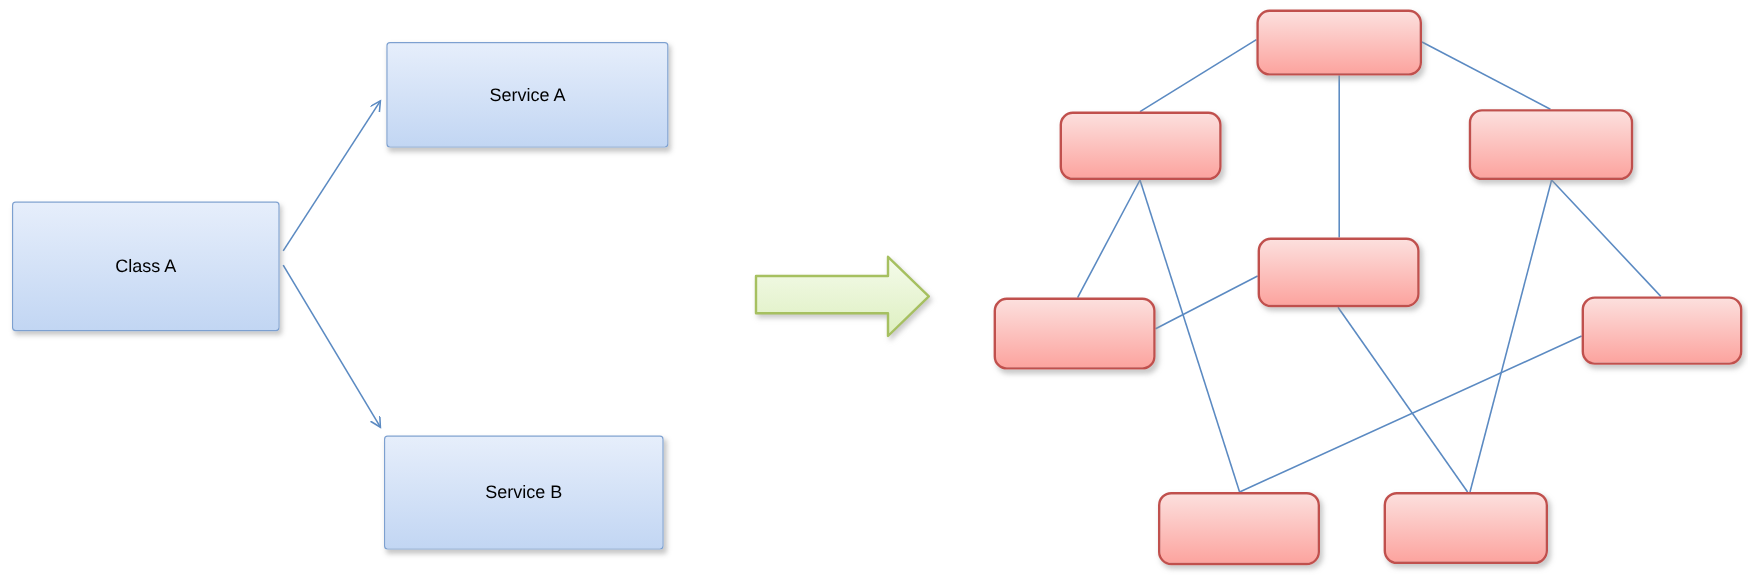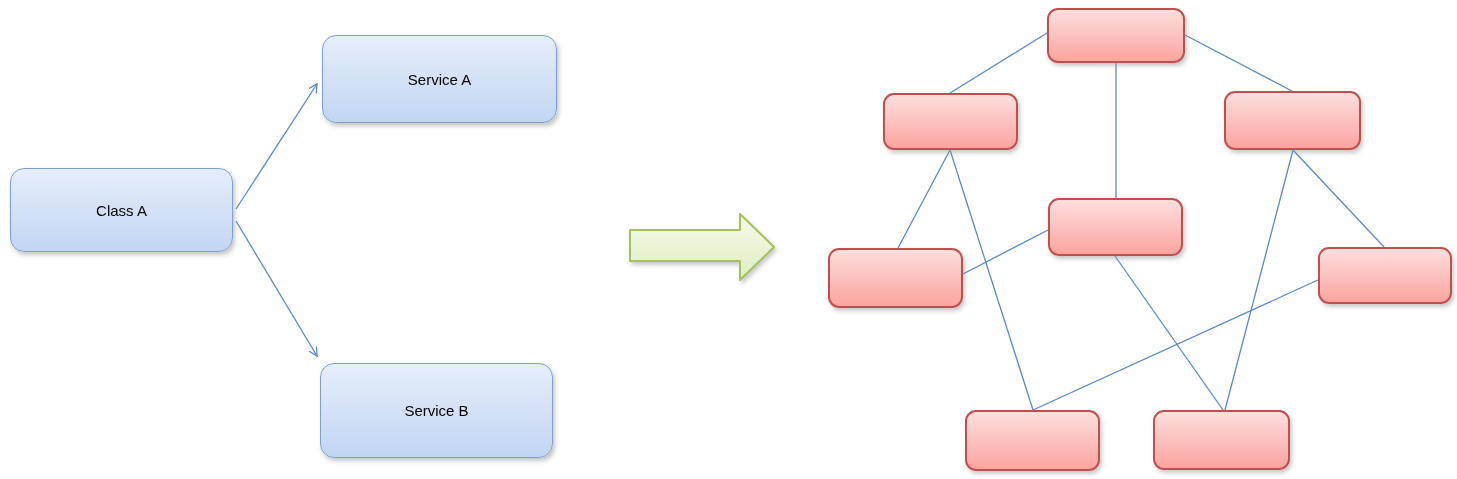--- a/index.html
+++ b/index.html
@@ -27,21 +27,21 @@
     position: absolute;
     box-sizing: border-box;
     display: flex;
     align-items: center;
     justify-content: center;
     font-size: 15px;
     color: #000000;
   }
   .node.blue {
     border: 1.5px solid var(--blue-border);
-    border-radius: 14px;
+    border-radius: 3px;
     background: linear-gradient(to bottom, var(--blue-top), var(--blue-bottom));
     box-shadow: 2px 3px 4px rgba(130,130,130,0.45);
   }
   .node.red {
     border: 2px solid var(--red-border);
     border-radius: 11px;
     background: linear-gradient(to bottom, var(--red-top), var(--red-bottom));
     box-shadow: 2px 3px 4px rgba(150,150,150,0.5);
   }
   .node-label { white-space: nowrap; }
@@ -68,21 +68,21 @@
       <line x1="950" y1="150" x2="898" y2="248" stroke="#5b8ac2" stroke-width="1.3"></line>
       <line x1="950" y1="150" x2="1033" y2="410" stroke="#5b8ac2" stroke-width="1.3"></line>
       <line x1="963" y1="274" x2="1048" y2="230" stroke="#5b8ac2" stroke-width="1.3"></line>
       <line x1="1115" y1="256" x2="1223" y2="410" stroke="#5b8ac2" stroke-width="1.3"></line>
       <line x1="1293" y1="150" x2="1384" y2="247" stroke="#5b8ac2" stroke-width="1.3"></line>
       <line x1="1293" y1="150" x2="1225" y2="410" stroke="#5b8ac2" stroke-width="1.3"></line>
       <line x1="1033" y1="410" x2="1318" y2="280" stroke="#5b8ac2" stroke-width="1.3"></line>
       <polygon points="630,230 740,230 740,214 774,247 740,280 740,261 630,261" fill="url(#greenGrad)" stroke="#a6c060" stroke-width="2" stroke-linejoin="round" style="filter: drop-shadow(2px 3px 2px rgba(150,150,150,0.5));"></polygon>
     </svg>
   <div id="nodes-layer">
-      <div class="node blue" style="left: 10px; top: 168px; width: 223px; height: 84px;">
+      <div class="node blue" style="left: 10px; top: 168px; width: 223px; height: 108px;">
         <span class="node-label">Class A</span>
       </div>
       <div class="node blue" style="left: 322px; top: 35px; width: 235px; height: 88px;">
         <span class="node-label">Service A</span>
       </div>
       <div class="node blue" style="left: 320px; top: 315px; width: 233px; height: 95px; margin-top: 48px;">
         <span class="node-label">Service B</span>
       </div>
       <div class="node red" style="left: 1047px; top: 8px; width: 138px; height: 55px;">
         <span class="node-label"></span>

